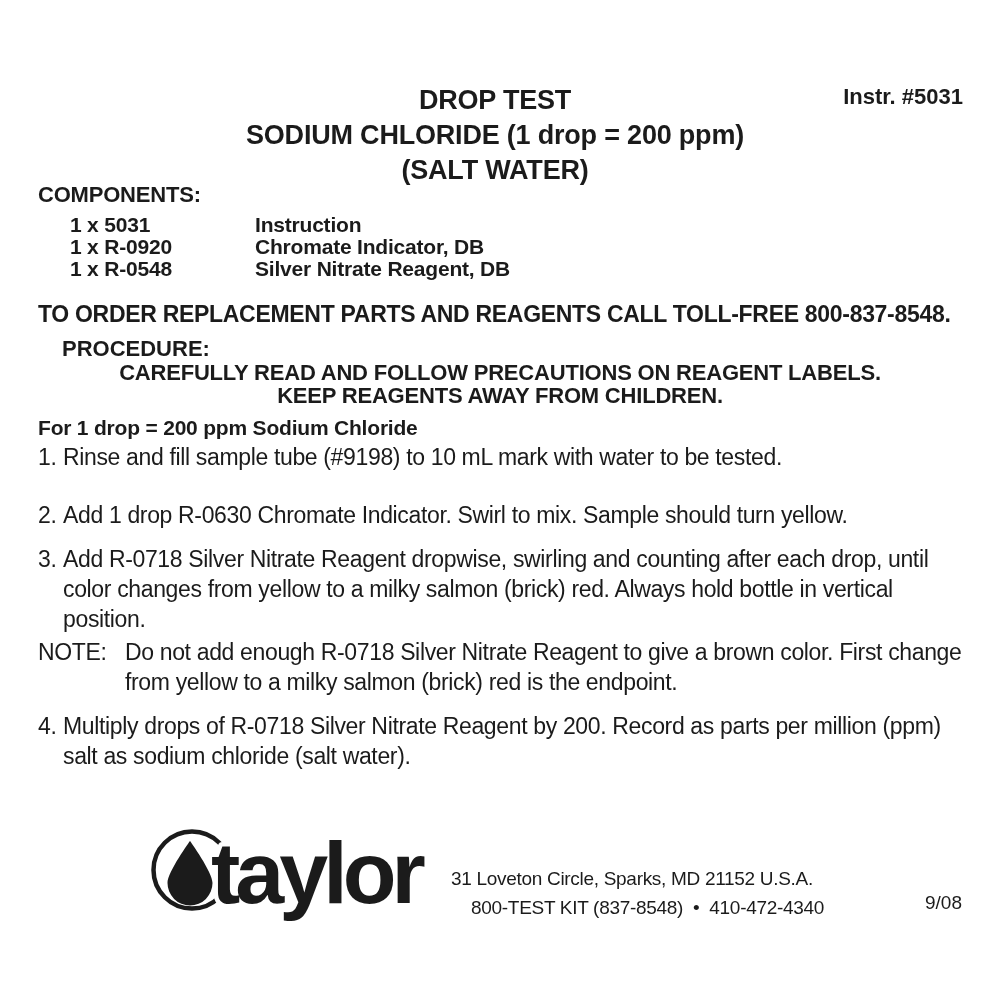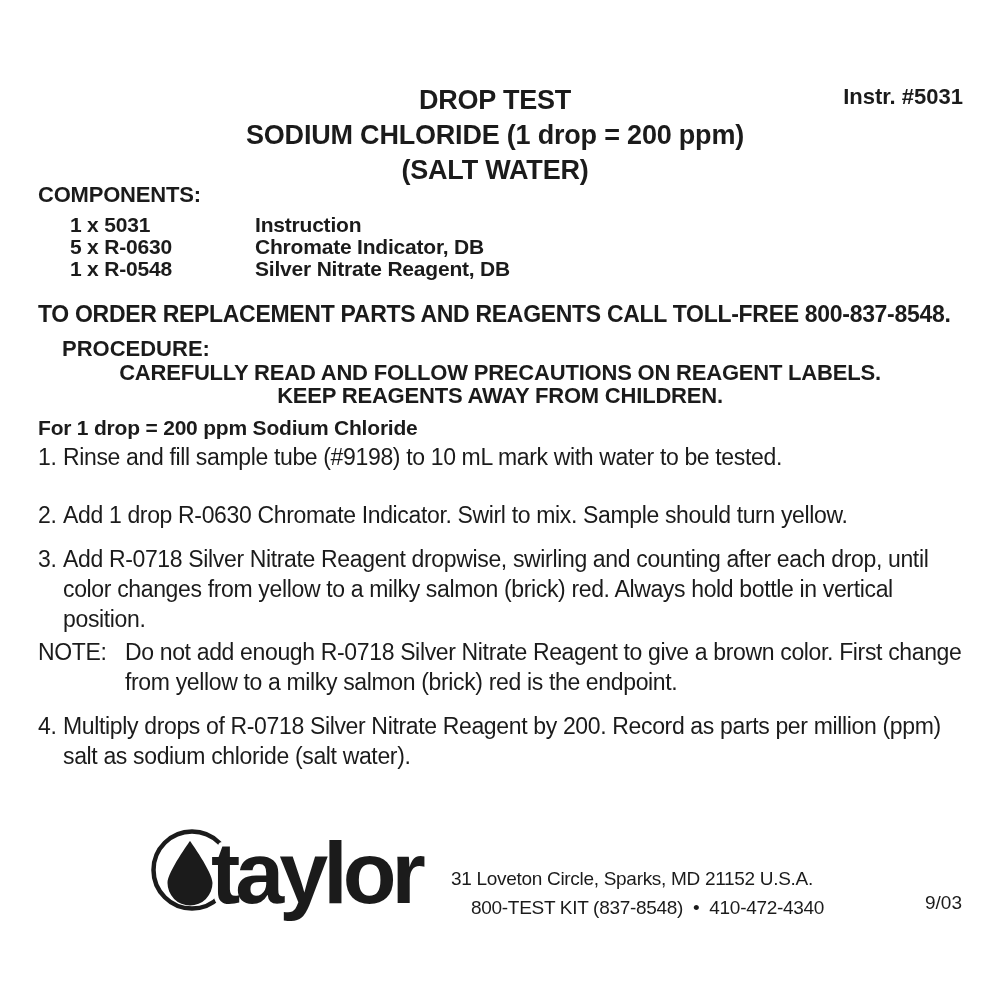--- a/index.html
+++ b/index.html
@@ -85,21 +85,21 @@
   <div class="instr-number">Instr. #5031</div>
 
   <div class="components">
     <div class="components-heading">COMPONENTS:</div>
     <div class="components-list">
       <div class="component-row">
         <span class="component-qty">1 x 5031</span>
         <span class="component-desc">Instruction</span>
       </div>
       <div class="component-row">
-        <span class="component-qty">5 x R-0630</span>
+        <span class="component-qty">1 x R-0920</span>
         <span class="component-desc">Chromate Indicator, DB</span>
       </div>
       <div class="component-row">
         <span class="component-qty">1 x R-0548</span>
         <span class="component-desc">Silver Nitrate Reagent, DB</span>
       </div>
     </div>
   </div>
 
   <div class="order-line">TO ORDER REPLACEMENT PARTS AND REAGENTS CALL TOLL-FREE 800-837-8548.</div>
@@ -138,15 +138,15 @@
     <svg width="290" height="100" viewBox="0 0 290 100">
       <circle cx="42" cy="42" r="38.5" fill="#ffffff" stroke="#1b1b1b" stroke-width="4.5"></circle>
       <path d="M40,13 C40,13 17.5,44 17.5,55 a22.5,22.5 0 0 0 45,0 C62.5,44 40,13 40,13 Z" fill="#1b1b1b"></path>
       <text x="61" y="75" font-family="Liberation Sans, sans-serif" font-weight="bold" font-size="88" letter-spacing="-5" fill="#1b1b1b" stroke="#ffffff" stroke-width="9" paint-order="stroke" stroke-linejoin="round">taylor</text>
     </svg>
   </div>
   <div class="footer-address">
     <div>31 Loveton Circle, Sparks, MD 21152 U.S.A.</div>
     <div class="footer-phone">800-TEST KIT (837-8548)  •  410-472-4340</div>
   </div>
-  <div class="date-code">9/03</div>
+  <div class="date-code">9/08</div>
 
 </div>
 
 </body></html>

